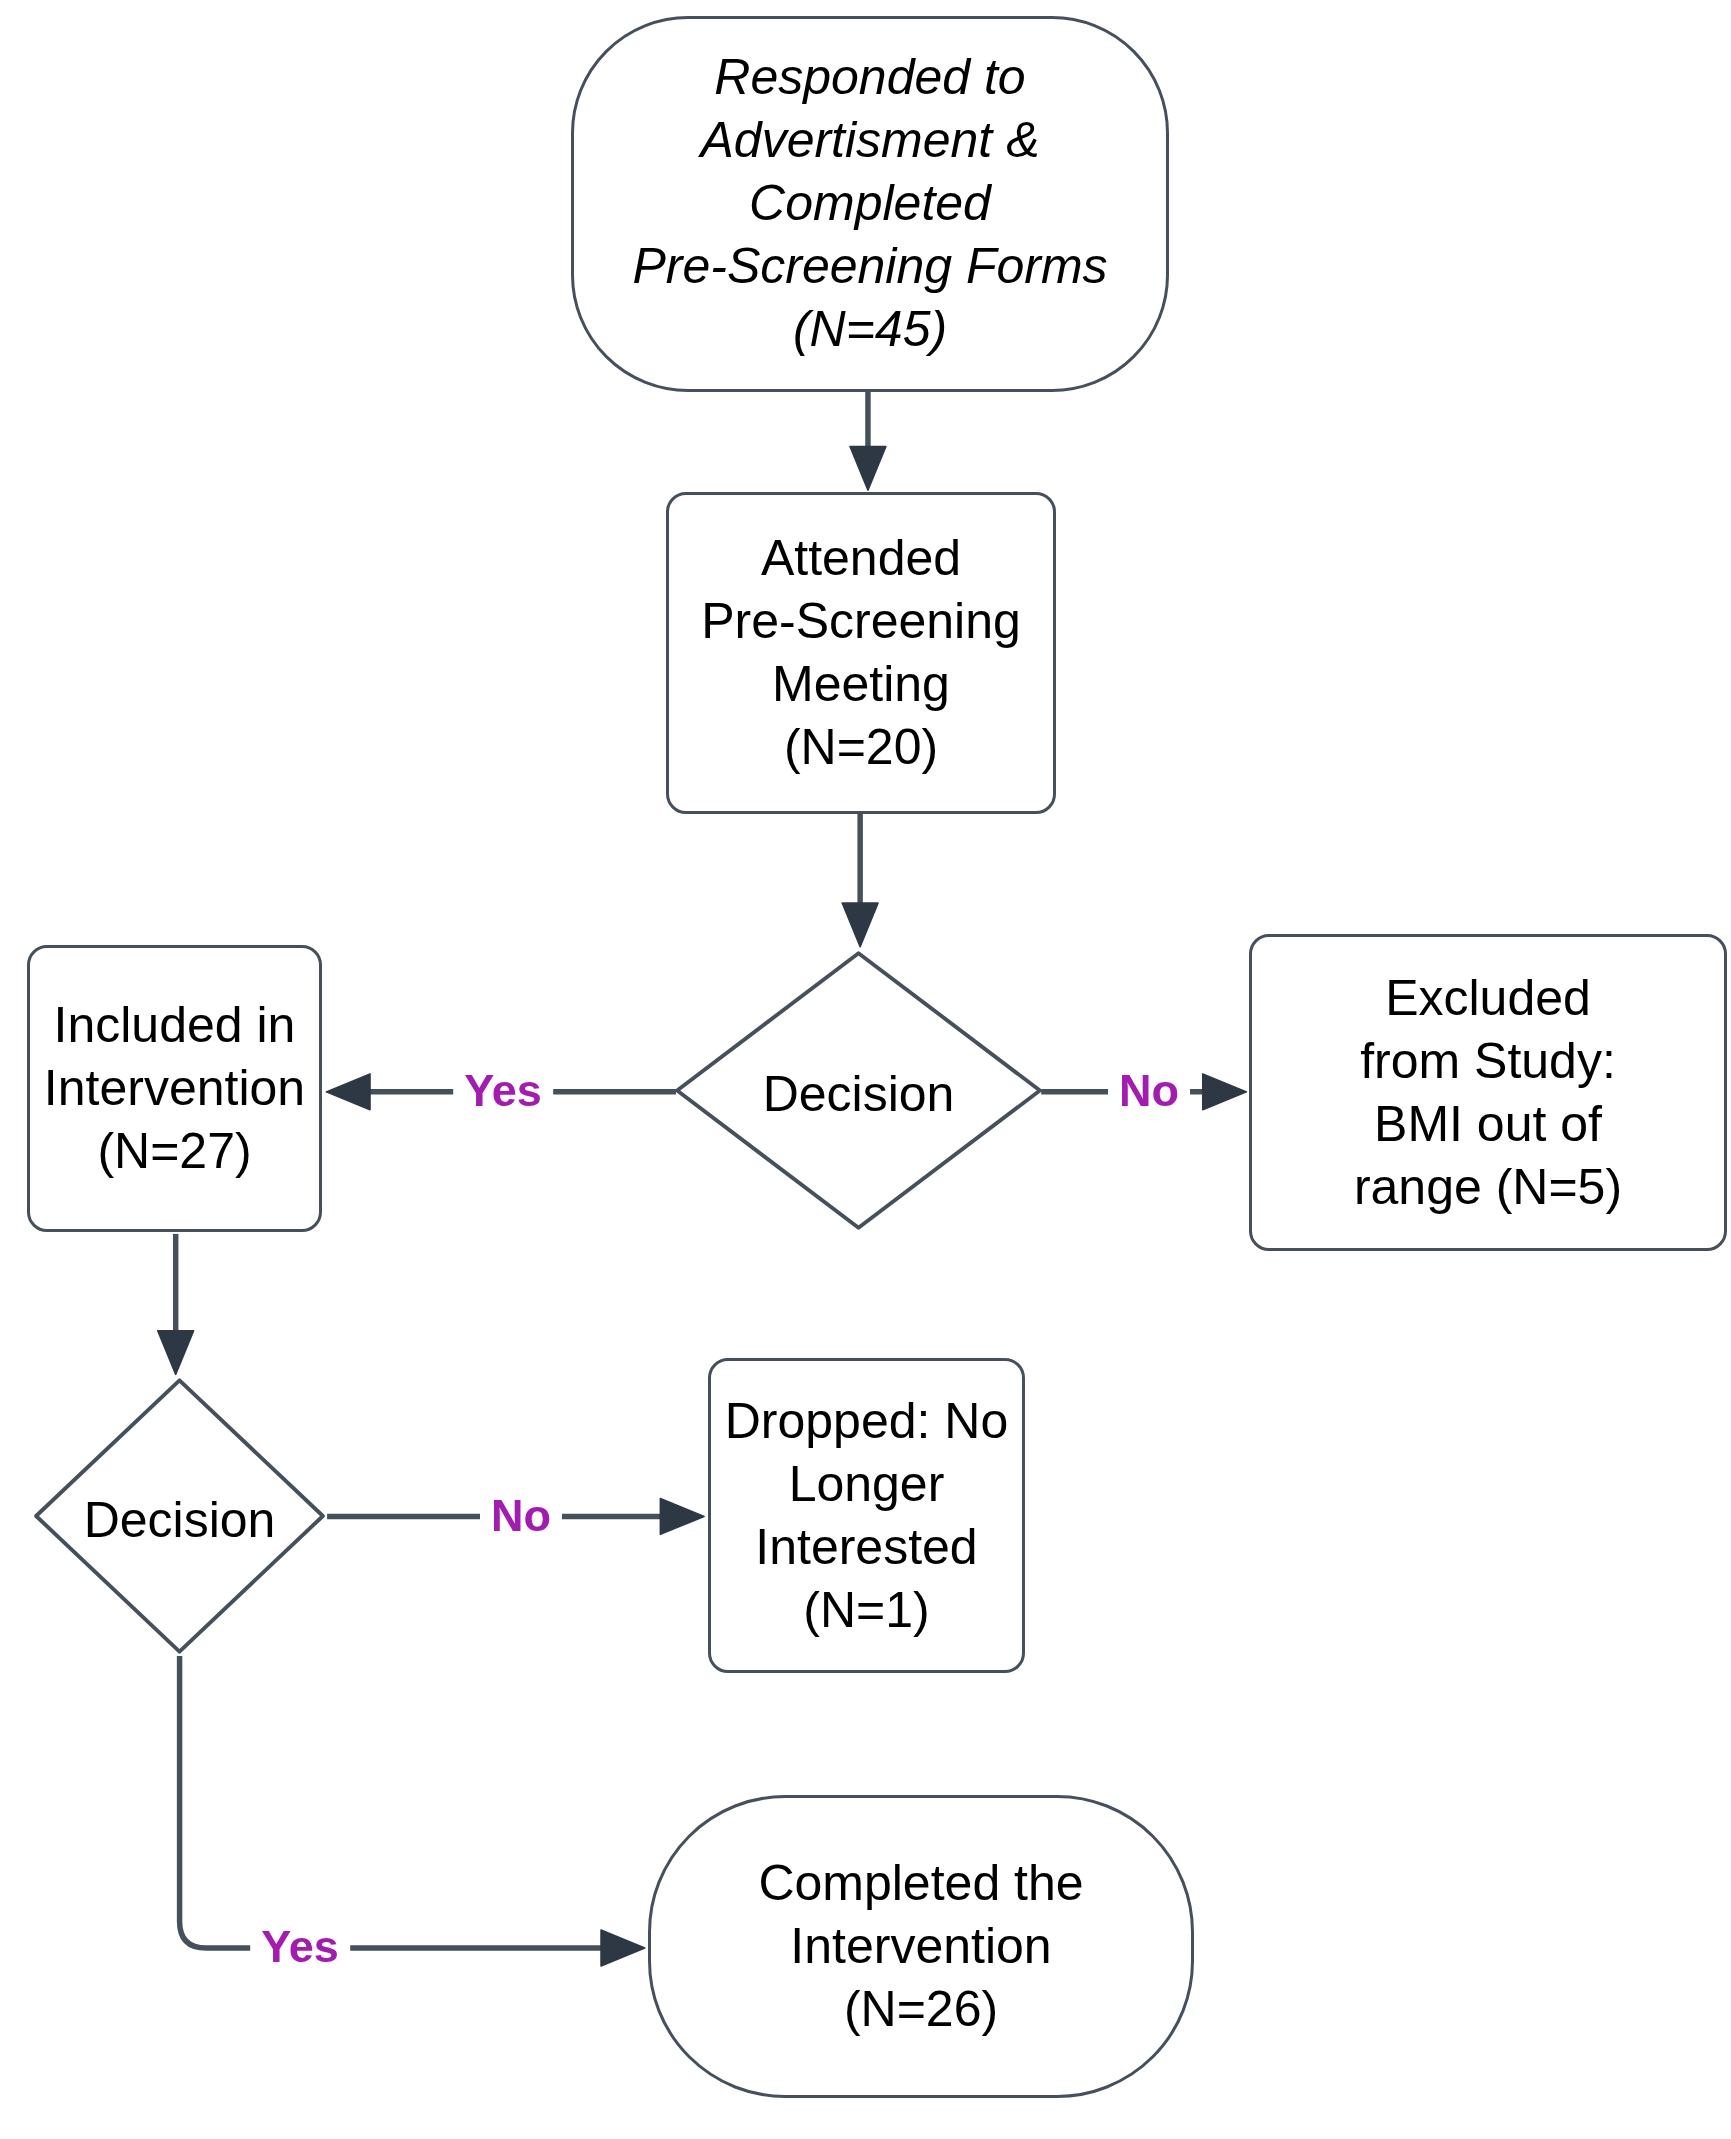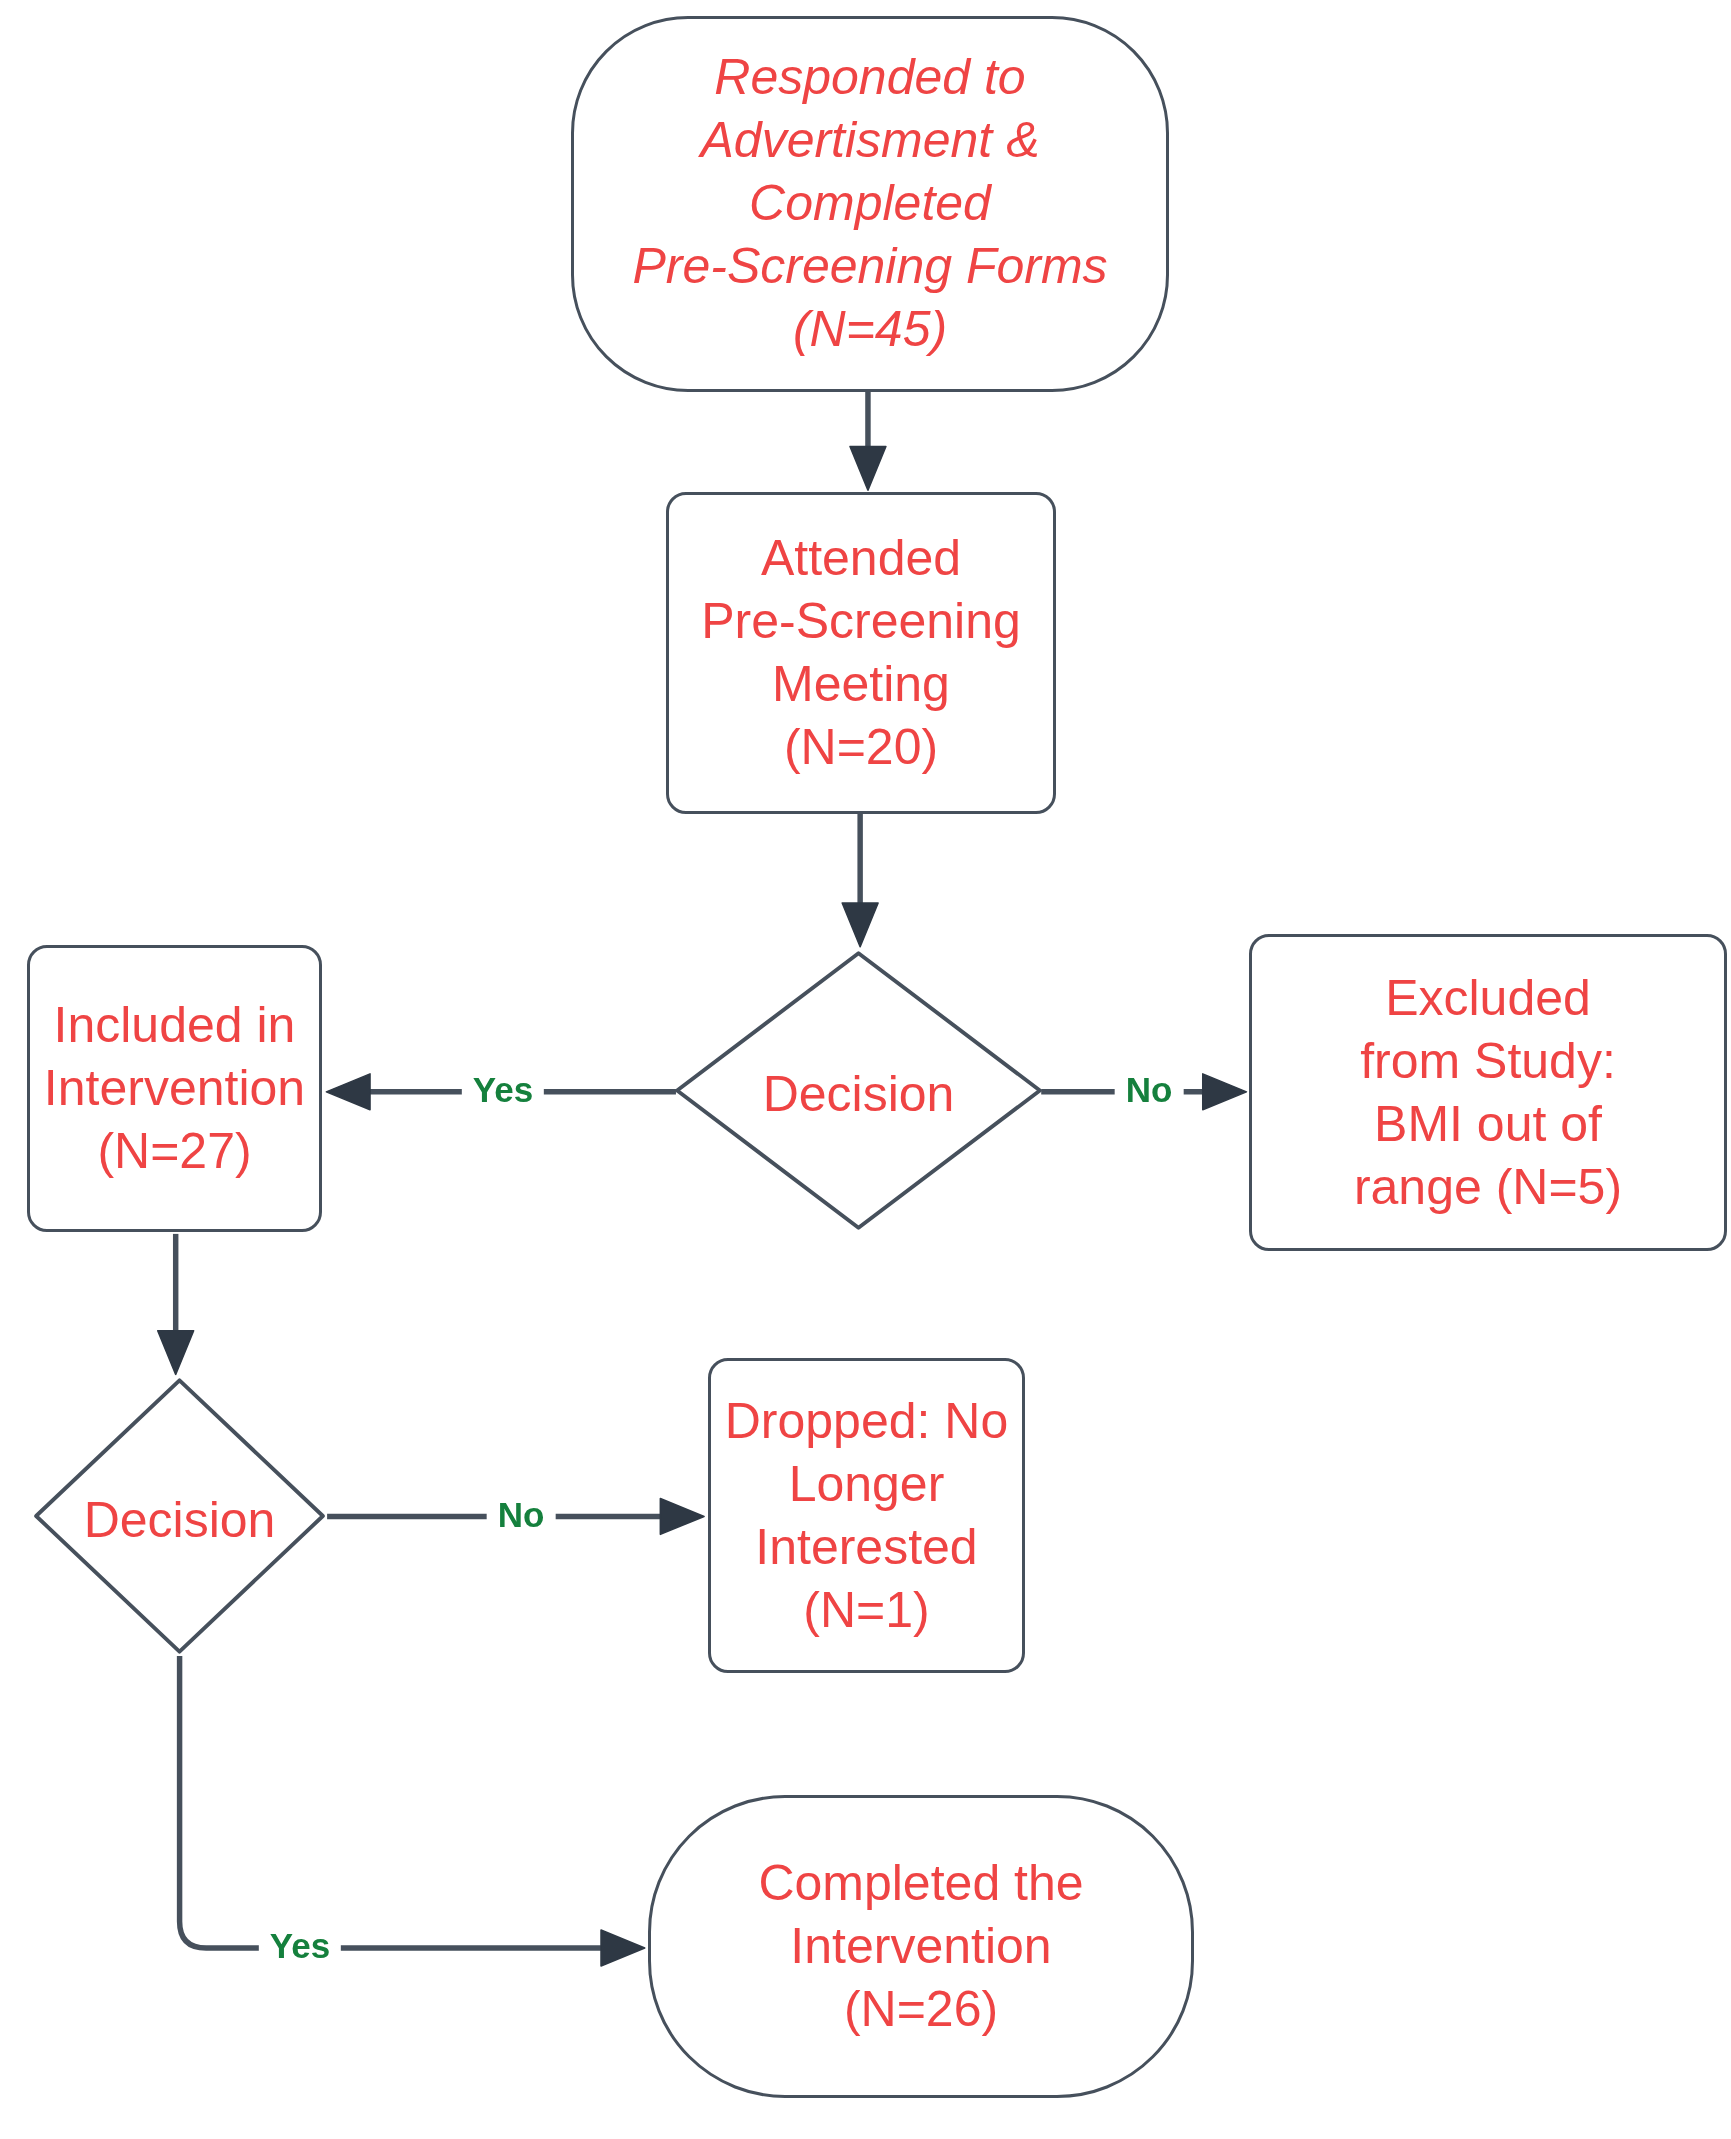--- a/index.html
+++ b/index.html
@@ -27,21 +27,21 @@
     stroke-width: 2px;
     stroke-linejoin: round;
   }
   .node {
     position: absolute;
     display: flex;
     align-items: center;
     justify-content: center;
     box-sizing: border-box;
     text-align: center;
-    color: #ef4444;
+    color: #000000;
     font-size: 50px;
     line-height: 1.26;
   }
   .node .node-label {
     white-space: pre-line;
     width: 100%;
     padding: 0 7.8px;
   }
   .box {
     background: #ffffff;
@@ -61,23 +61,23 @@
     stroke: #46505c;
     stroke-width: 5px;
     stroke-linejoin: round;
   }
   .diamond .node-label { position: relative; margin-top: 8px; }
   .edge-label {
     position: absolute;
     transform: translate(-50%, -50%);
     background: #ffffff;
     padding: 1.6px 11px;
-    font-size: 35px;
+    font-size: 45px;
     font-weight: bold;
-    color: #15803d;
+    color: #a21caf;
     line-height: 1.1;
   }
 </style>
 </head>
 <body>
 
 <div class="canvas">
 
   <svg class="edges-layer" viewBox="0 0 2219 2742" xmlns="http://www.w3.org/2000/svg">
 

